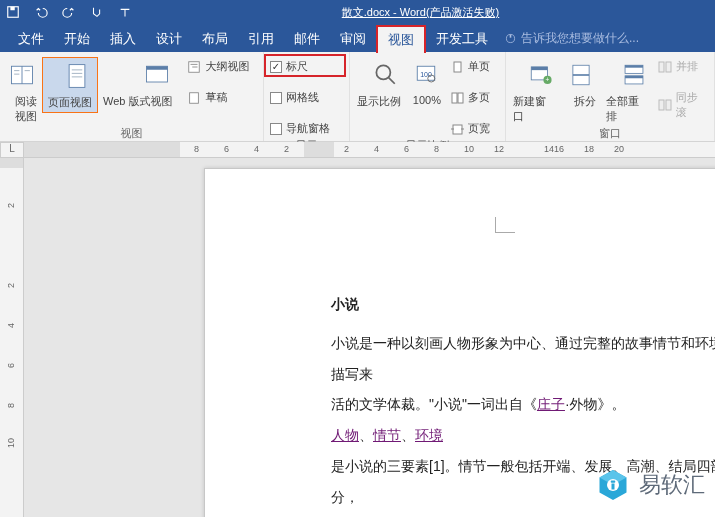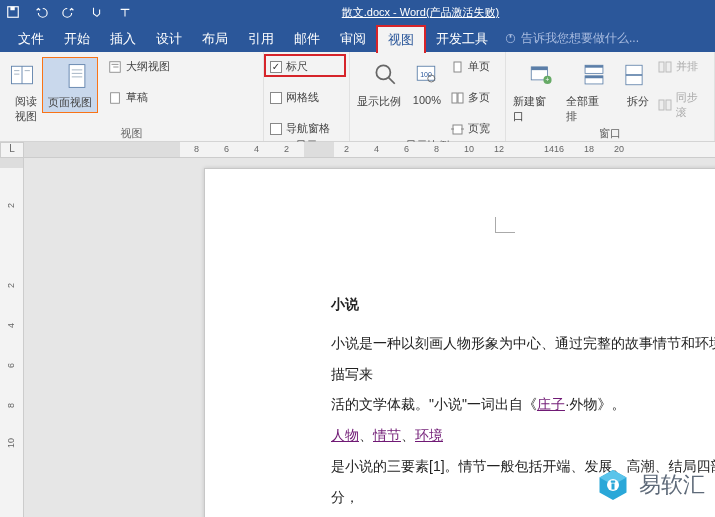--- a/index.html
+++ b/index.html
@@ -109,20 +109,29 @@
         <div class="ico">
             <svg width="28" height="30" viewBox="0 0 32 32">
               <rect x="7" y="3" width="18" height="26" fill="#fff" stroke="#5b7ea8"></rect>
               <line x1="10" y1="9" x2="22" y2="9" stroke="#9ab"></line>
               <line x1="10" y1="13" x2="22" y2="13" stroke="#9ab"></line>
               <line x1="10" y1="17" x2="22" y2="17" stroke="#9ab"></line>
             </svg>
           </div>
         <span>页面视图</span>
       </div>
+      <div class="bigbtn">
+        <div class="ico">
+            <svg width="28" height="28" viewBox="0 0 32 32">
+              <rect x="4" y="6" width="24" height="18" fill="#fff" stroke="#5b7ea8"></rect>
+              <rect x="4" y="6" width="24" height="4" fill="#5b7ea8"></rect>
+            </svg>
+          </div>
+        <span>Web 版式视图</span>
+      </div>
       <div class="smallrows" style="margin-left:6px">
         <div class="smallbtn">
             <svg width="14" height="14" viewBox="0 0 16 16">
               <rect x="2" y="2" width="12" height="12" fill="#fff" stroke="#888"></rect>
               <line x1="4" y1="5" x2="12" y2="5" stroke="#888"></line>
               <line x1="6" y1="8" x2="12" y2="8" stroke="#888"></line>
             </svg>
             <span>大纲视图</span>
           </div>
         <div class="smallbtn">
@@ -212,36 +221,36 @@
               <rect x="4" y="6" width="20" height="4" fill="#5b7ea8"></rect>
               <circle cx="24" cy="22" r="5" fill="#6a6"></circle>
               <text x="24" y="25" font-size="8" text-anchor="middle" fill="#fff">+</text>
             </svg>
           </div>
         <span>新建窗口</span>
       </div>
       <div class="bigbtn">
         <div class="ico">
             <svg width="26" height="26" viewBox="0 0 32 32">
+              <rect x="6" y="4" width="20" height="24" fill="#fff" stroke="#5b7ea8"></rect>
+              <line x1="6" y1="16" x2="26" y2="16" stroke="#5b7ea8" stroke-width="2"></line>
+            </svg>
+          </div>
+        <span>拆分</span>
+      </div>
+      <div class="bigbtn">
+        <div class="ico">
+            <svg width="26" height="26" viewBox="0 0 32 32">
               <rect x="5" y="4" width="22" height="10" fill="#fff" stroke="#5b7ea8"></rect>
               <rect x="5" y="4" width="22" height="3" fill="#5b7ea8"></rect>
               <rect x="5" y="17" width="22" height="10" fill="#fff" stroke="#5b7ea8"></rect>
               <rect x="5" y="17" width="22" height="3" fill="#5b7ea8"></rect>
             </svg>
           </div>
         <span>全部重排</span>
-      </div>
-      <div class="bigbtn">
-        <div class="ico">
-            <svg width="26" height="26" viewBox="0 0 32 32">
-              <rect x="6" y="4" width="20" height="24" fill="#fff" stroke="#5b7ea8"></rect>
-              <line x1="6" y1="16" x2="26" y2="16" stroke="#5b7ea8" stroke-width="2"></line>
-            </svg>
-          </div>
-        <span>拆分</span>
       </div>
       <div class="smallrows" style="color:#aaa">
         <div class="smallbtn">
             <svg width="14" height="14">
               <rect x="1" y="2" width="5" height="10" fill="#eee" stroke="#bbb"></rect>
               <rect x="8" y="2" width="5" height="10" fill="#eee" stroke="#bbb"></rect>
             </svg>
             <span>并排</span>
           </div>
         <div class="smallbtn">

